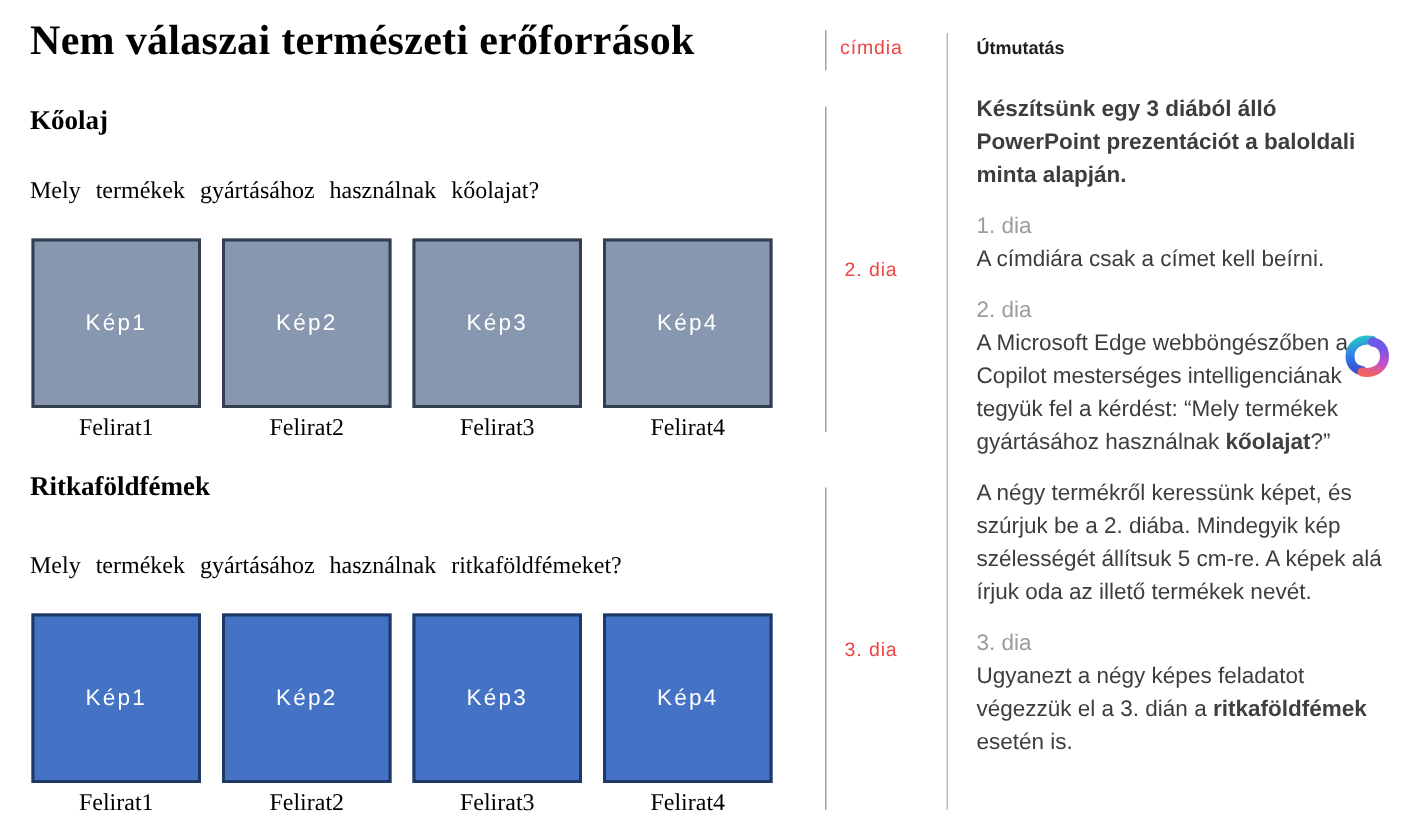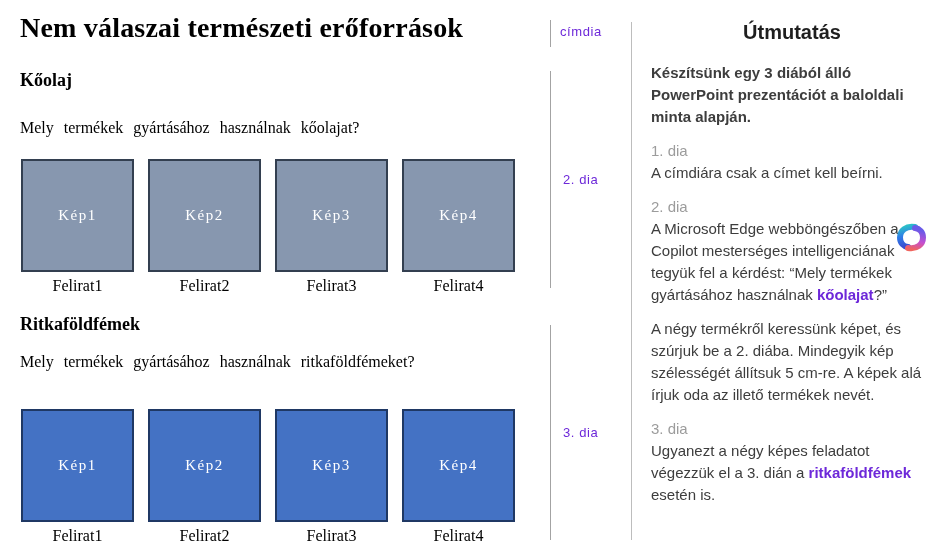--- a/index.html
+++ b/index.html
@@ -19,60 +19,60 @@
     position:absolute;left:20px;margin:0;font-size:18px;font-weight:bold;color:#000;
     font-family:"Liberation Serif", serif;white-space:nowrap;
   }
   .sec1-heading{top:70px;}
   .sec2-heading{top:314px;}
   .sec-question{
     position:absolute;left:20px;margin:0;font-size:16px;color:#000;
     word-spacing:6px;white-space:nowrap;font-family:"Liberation Serif", serif;
   }
   .sec1-question{top:119px;}
-  .sec2-question{top:353px;}
+  .sec2-question{top:369px;}
   .fig-row{position:absolute;left:21px;display:flex;gap:14px;}
   .sec1-row{top:159px;}
   .sec2-row{top:409px;}
   figure{margin:0;width:113px;display:flex;flex-direction:column;align-items:center;}
   .imgbox{
     width:113px;height:113px;box-sizing:border-box;border:2px solid #333;
     display:flex;align-items:center;justify-content:center;
   }
-  .imgbox .imglabel{color:#ffffff;font-size:15px;letter-spacing:1.5px;font-family:Liberation Serif, serif;text-align:right;}
+  .imgbox .imglabel{color:#ffffff;font-size:15px;letter-spacing:1.5px;font-family:Liberation Sans, sans-serif;text-align:right;}
   figcaption{margin-top:5px;font-size:16px;color:#000;font-family:"Liberation Serif", serif;}
 
   
   .rail-line{position:absolute;left:550px;width:1px;background:#a3a3a3;}
   .rail-seg-a{top:20px;height:27px;}
   .rail-seg-b{top:71px;height:217px;}
   .rail-seg-c{top:325px;height:215px;}
   .rail-label{
     position:absolute;font-family:"Liberation Sans", sans-serif;
-    font-size:13px;color:#6d28d9;letter-spacing:0.6px;white-space:nowrap;
+    font-size:13px;color:#ef4444;letter-spacing:0.6px;white-space:nowrap;
   }
   .rail-label-a{left:560px;top:24px;}
   .rail-label-b{left:563px;top:172px;}
   .rail-label-c{left:563px;top:425px;}
   .divider-v{position:absolute;left:631px;top:22px;width:1px;height:518px;background:#bdbdbd;}
 
   
   .instructions{
     position:absolute;left:651px;top:16px;width:282px;
     font-family:"Liberation Sans", sans-serif;font-size:15px;line-height:22px;color:#3d3d3d;
   }
   .instructions h3{
-    margin:0;padding-top:6px;font-size:20px;line-height:20px;
-    font-weight:bold;color:#1f1f1f;text-align:center;
+    margin:0;padding-top:6px;font-size:12px;line-height:20px;
+    font-weight:bold;color:#1f1f1f;
   }
   .intro{margin:20px 0 0;font-weight:bold;}
   .block{margin:12px 0 0;}
   .block-label{color:#9c9c9c;}
   .block p{margin:0;}
-  .seg-bold{font-weight:bold;color:#6d28d9;}
+  .seg-bold{font-weight:bold;color:#404040;}
   .copilot{position:absolute;left:244px;top:206px;width:33px;height:31px;display:block;}
 </style>
 </head>
 <body>
 
 <div class="canvas">
 
   <h1 class="doc-title">Nem válaszai természeti erőforrások</h1>
 
   <h2 class="sec-heading sec1-heading">Kőolaj</h2>

